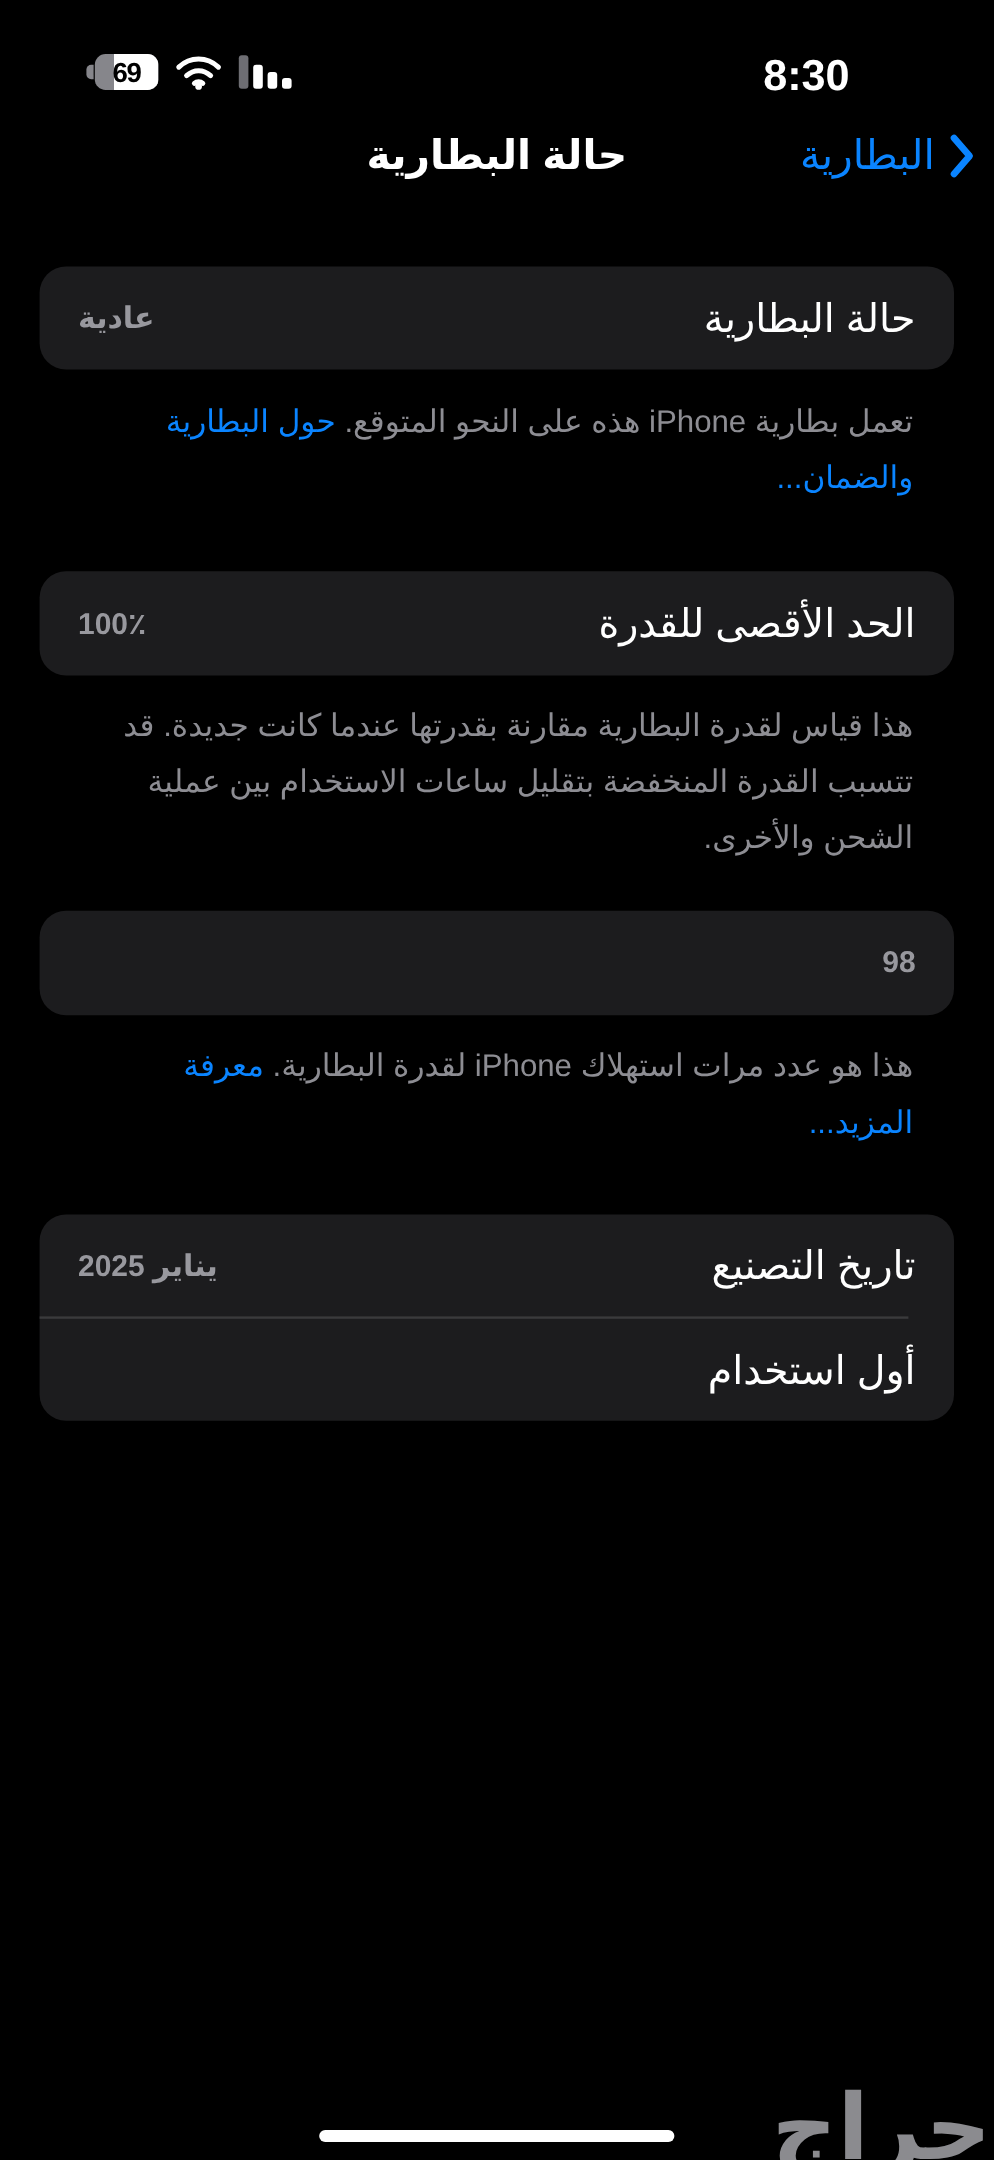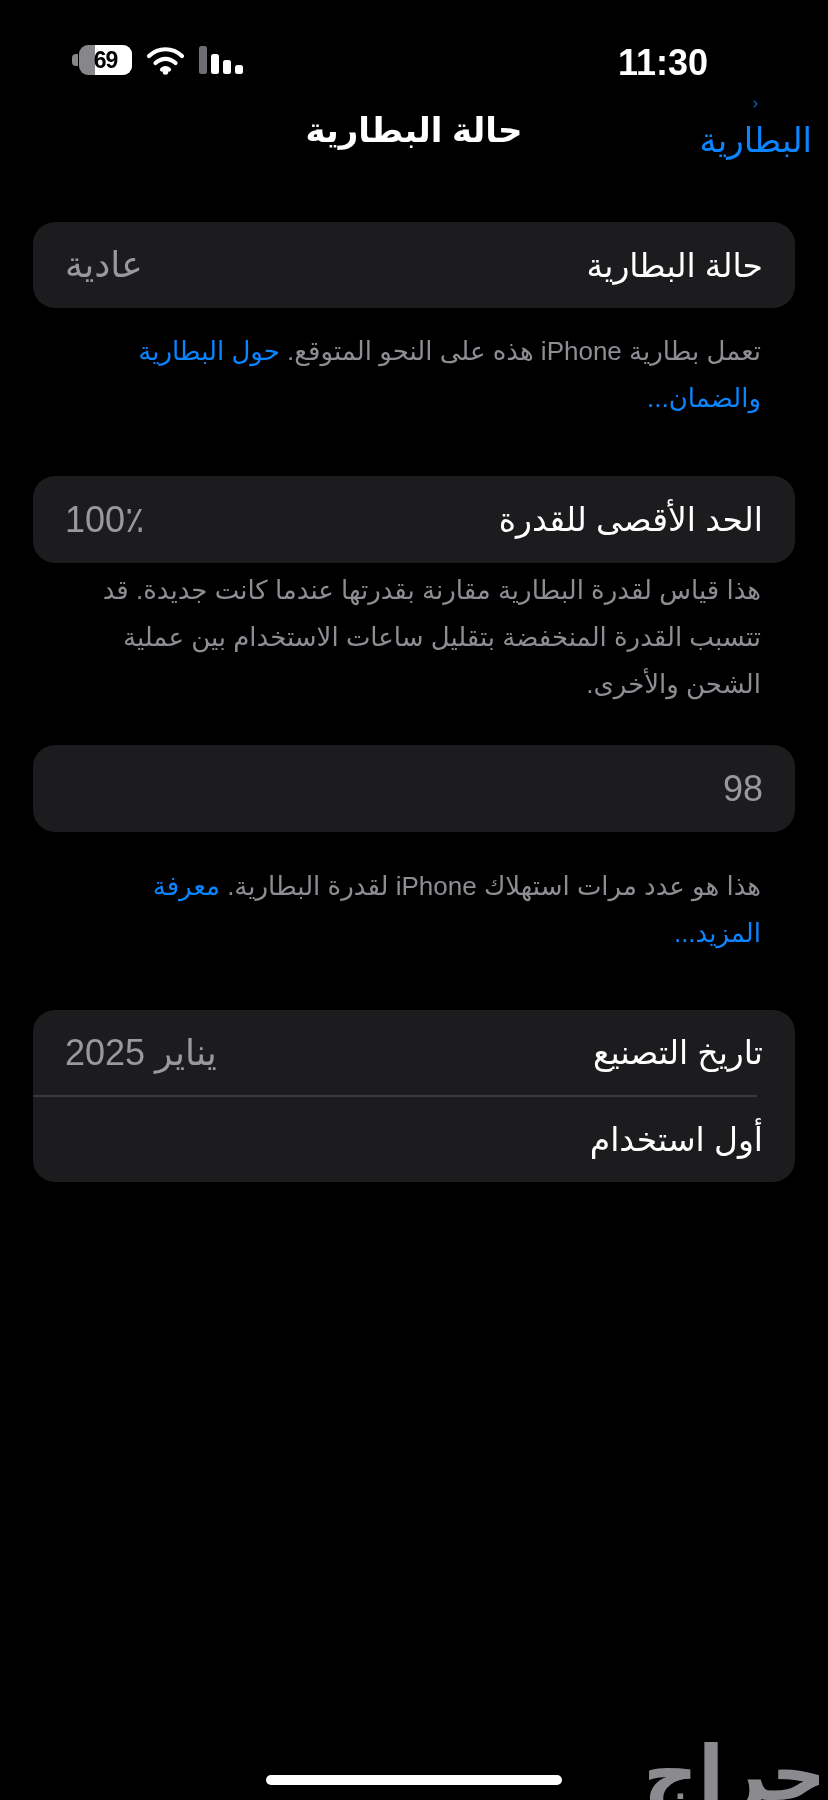--- a/index.html
+++ b/index.html
@@ -57,53 +57,52 @@
   .nav-bar { position:relative; height:60px; }
   .nav-title {
     position:absolute; left:0; right:0; top:0;
     text-align:center; line-height:60px;
     font-size:34px; font-weight:700; color:#fff;
   }
   .back-button {
     position:absolute; right:16px; top:0; height:60px;
     display:flex; align-items:center; gap:12px;
     cursor:pointer;
-    flex-direction:column;
   }
   .back-label { font-size:34px; color:#0a84ff; }
 
   
   .content { padding:0 33px; }
   .card {
     background:#1c1c1e; border-radius:22px;
   }
   .row {
     display:flex; justify-content:space-between; align-items:center;
     height:86px; padding:0 32px;
   }
   .row .label { font-size:33px; color:#fff; }
-  .row .value { font-size:36px; color:#98989e; }
+  .row .value { font-size:25px; color:#98989e;font-weight:bold; }
   .card.group .row { height:85px; }
   .divider { height:1.5px; background:#3a3a3c; margin-right:38px; }
 
   .footnote {
     margin:20px 34px 0;
     font-size:26px; line-height:47px; color:#8d8d93;
     text-align:right;
   }
   .footnote a { color:#0a84ff; text-decoration:none; cursor:pointer; }
 
   .card-1 { margin-top:62px; }
   .fn-1 { margin-top:20px; }
   .card-2 { margin-top:54px; }
   .card-2 .row { height:87px; }
-  .fn-2 { margin-top:4px; }
+  .fn-2 { margin-top:18px; }
   .card-3 { margin-top:37px; }
   .card-3 .row { height:87px; }
-  .fn-3 { margin-top:31px; }
+  .fn-3 { margin-top:19px; }
   .card-4 { margin-top:53px; }
 
   
   .watermark {
     position:absolute; right:2px; bottom:-12px;
     font-size:76px; font-weight:700; line-height:1;
     color:#8b8b8f; letter-spacing:-2px;
     text-shadow:0 2px 4px rgba(0,0,0,0.9);
   }
   .home-indicator {
@@ -132,21 +131,21 @@
         <path d="M17 24.5 C19 22.7 22 22.7 24 24.5" stroke="#fff" stroke-width="4.2" fill="none" stroke-linecap="round"></path>
         <circle cx="20.5" cy="27" r="2.8" fill="#fff"></circle>
       </svg>
       <div class="cellular">
         <i class="b1"></i>
           <i class="b2"></i>
           <i class="b3"></i>
           <i class="b4"></i>
       </div>
     </div>
-    <div class="sb-time">11:30</div>
+    <div class="sb-time">8:30</div>
   </div>
 
   <div class="nav-bar">
     <div class="nav-title">حالة البطارية</div>
     <div class="back-button">
       <svg width="21" height="40" viewBox="0 0 21 40">
         <path d="M4 5 L17 20 L4 35" stroke="#0a84ff" stroke-width="5.5" fill="none" stroke-linecap="round" stroke-linejoin="round"></path>
       </svg>
       <span class="back-label">البطارية</span>
     </div>

